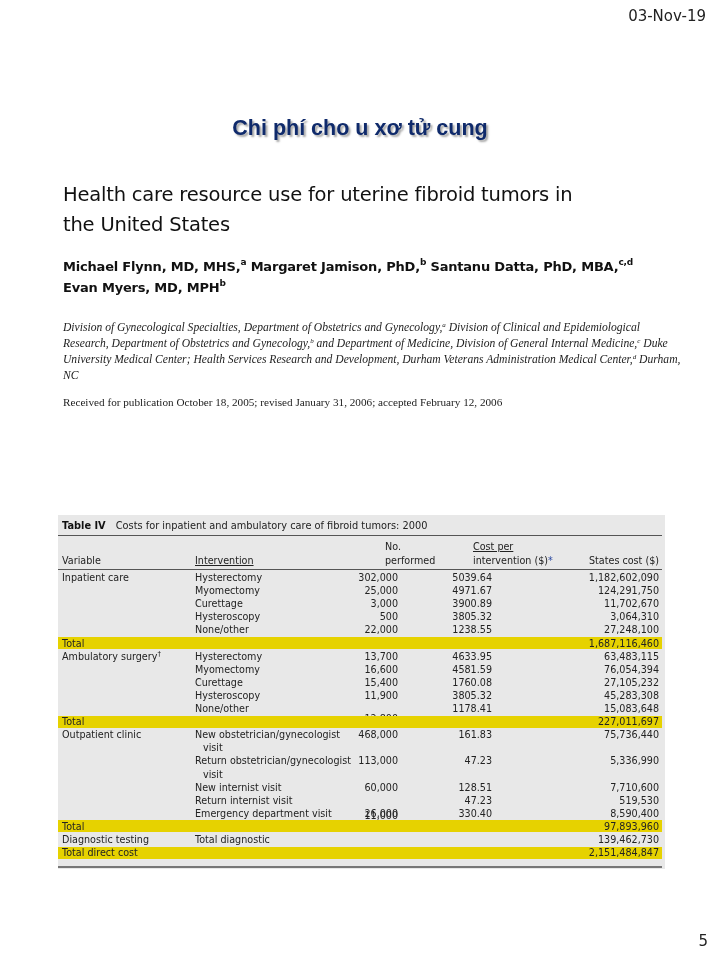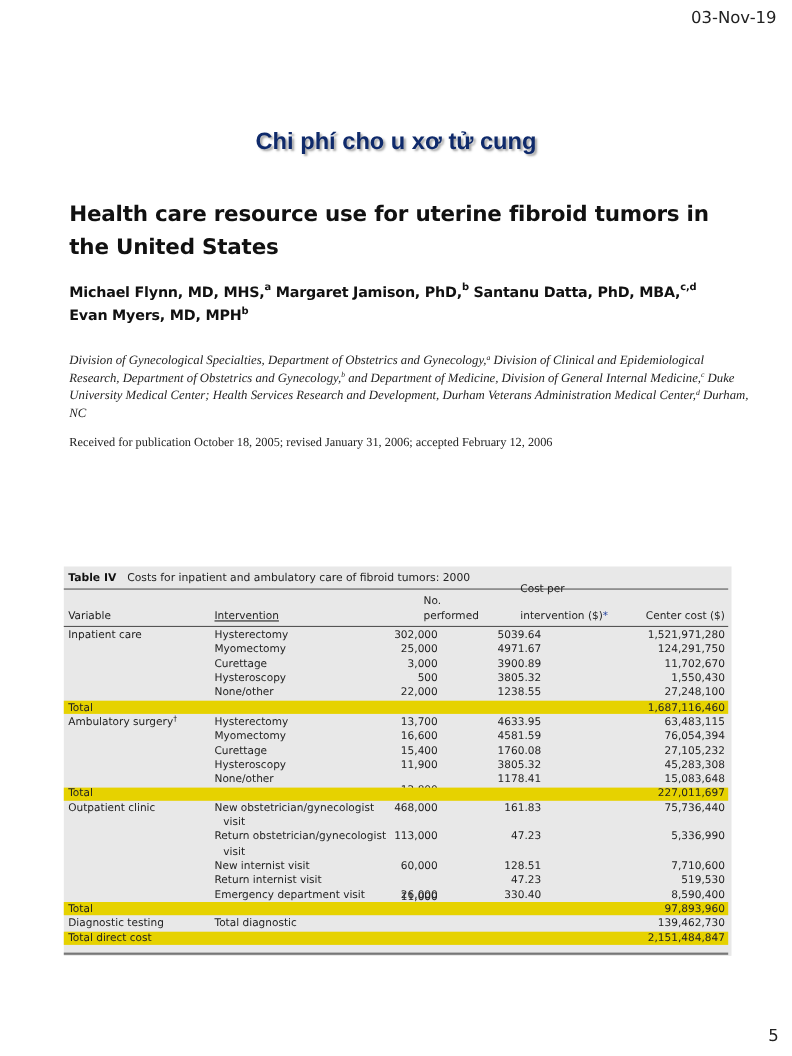--- a/index.html
+++ b/index.html
@@ -12,21 +12,21 @@
       font-family: "DejaVu Sans", sans-serif;
     }
     .slide-title {
       position: absolute; left: 0; right: 0; top: 116px; text-align: center;
       font-size: 21.5px; font-weight: bold; color: #0f2a6b;
       text-shadow: 2px 2px 2px rgba(0,0,0,0.35);
       font-family: "Liberation Sans", sans-serif;
     }
     .paper-title {
       position: absolute; left: 63px; top: 180px; width: 600px;
-      font-family: "DejaVu Sans", sans-serif; font-weight: bold;
+      font-family: "DejaVu Sans", sans-serif; font-weight: normal;
       font-size: 19.5px; line-height: 30px; color: #111; letter-spacing: -0.2px;
     }
     .authors {
       position: absolute; left: 63px; top: 256px; width: 620px;
       font-family: "DejaVu Sans", sans-serif; font-weight: bold;
       font-size: 13px; line-height: 21px; color: #111; letter-spacing: -0.2px;
     }
     .authors sup { font-size: 9px; vertical-align: 6px; line-height: 0; }
     .affil {
       position: absolute; left: 63px; top: 320px; width: 620px;
@@ -95,46 +95,46 @@
 <div class="table-wrap">
   <div class="caption">
     <span class="lbl">Table IV</span><span>Costs for inpatient and ambulatory care of fibroid tumors: 2000</span>
   </div>
   <div class="rule" style="top:20px;"></div>
 
   <div class="cell c-var" style="top:39px;">Variable</div>
   <div class="cell c-int" style="top:39px;text-decoration:underline;">Intervention</div>
   <div class="cell hdr-no" style="top:25px;">No.</div>
   <div class="cell hdr-no" style="top:39px;">performed</div>
-  <div class="cell hdr-cost" style="top:14px;">Cost per</div>
+  <div class="cell hdr-cost" style="top:25px;text-decoration:underline;">Cost per</div>
   <div class="cell hdr-cost" style="top:39px;"><span>intervention ($)</span><span class="star">*</span></div>
-  <div class="cell c-tot" style="top:39px;">Center cost ($)</div>
+  <div class="cell c-tot" style="top:39px;">States cost ($)</div>
   <div class="rule" style="top:54px;"></div>
 
   <div id="table-body">
       <div class="cell c-var" style="top: 56px;">Inpatient care</div>
       <div class="cell c-int" style="top: 56px;">Hysterectomy</div>
       <div class="cell c-no" style="top: 56px;">302,000</div>
       <div class="cell c-cost" style="top: 56px;">5039.64</div>
-      <div class="cell c-tot" style="top: 56px;">1,521,971,280</div>
+      <div class="cell c-tot" style="top: 56px;">1,182,602,090</div>
       <div class="cell c-var" style="top: 69.1px;"></div>
       <div class="cell c-int" style="top: 69.1px;">Myomectomy</div>
       <div class="cell c-no" style="top: 69.1px;">25,000</div>
       <div class="cell c-cost" style="top: 69.1px;">4971.67</div>
       <div class="cell c-tot" style="top: 69.1px;">124,291,750</div>
       <div class="cell c-var" style="top: 82.2px;"></div>
       <div class="cell c-int" style="top: 82.2px;">Curettage</div>
       <div class="cell c-no" style="top: 82.2px;">3,000</div>
       <div class="cell c-cost" style="top: 82.2px;">3900.89</div>
       <div class="cell c-tot" style="top: 82.2px;">11,702,670</div>
       <div class="cell c-var" style="top: 95.3px;"></div>
       <div class="cell c-int" style="top: 95.3px;">Hysteroscopy</div>
       <div class="cell c-no" style="top: 95.3px;">500</div>
       <div class="cell c-cost" style="top: 95.3px;">3805.32</div>
-      <div class="cell c-tot" style="top: 95.3px;">1,550,430</div>
+      <div class="cell c-tot" style="top: 95.3px;">3,064,310</div>
       <div class="cell c-var" style="top: 108.4px;"></div>
       <div class="cell c-int" style="top: 108.4px;">None/other</div>
       <div class="cell c-no" style="top: 108.4px;">22,000</div>
       <div class="cell c-cost" style="top: 108.4px;">1238.55</div>
       <div class="cell c-tot" style="top: 108.4px;">27,248,100</div>
       <div class="hl" style="top: 122px;"></div>
       <div class="cell c-var" style="top: 121.5px;">Total</div>
       <div class="cell c-int" style="top: 121.5px;"></div>
       <div class="cell c-no" style="top: 121.5px;"></div>
       <div class="cell c-cost" style="top: 121.5px;"></div>

